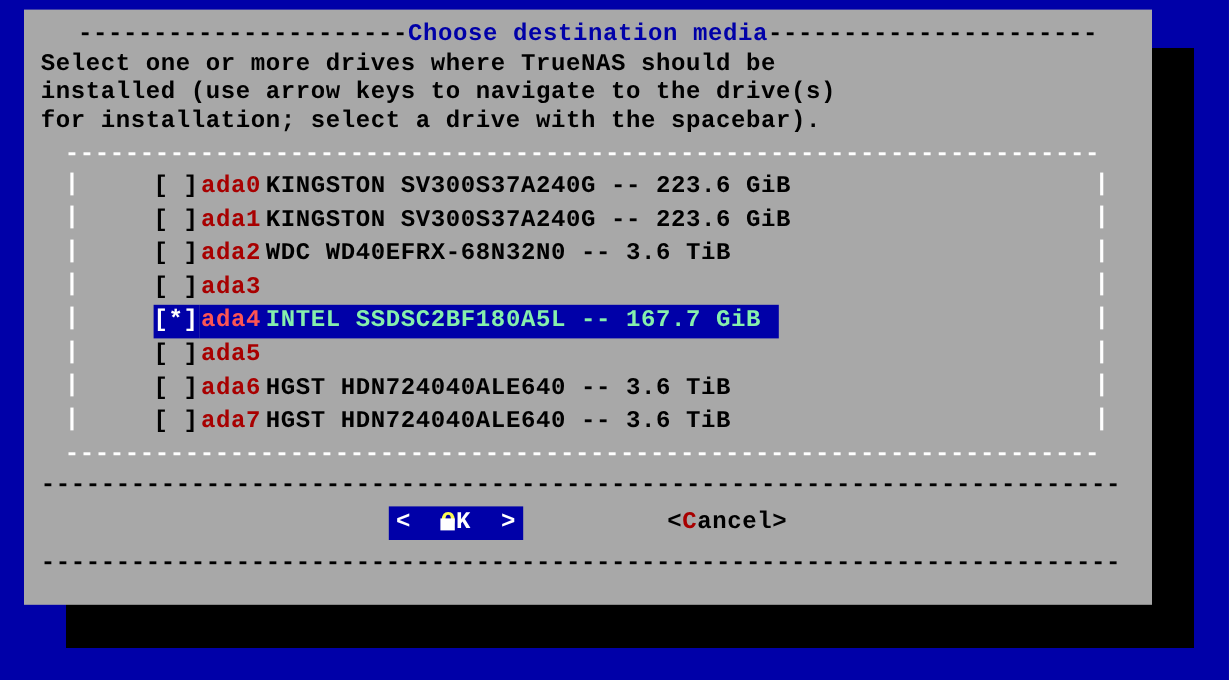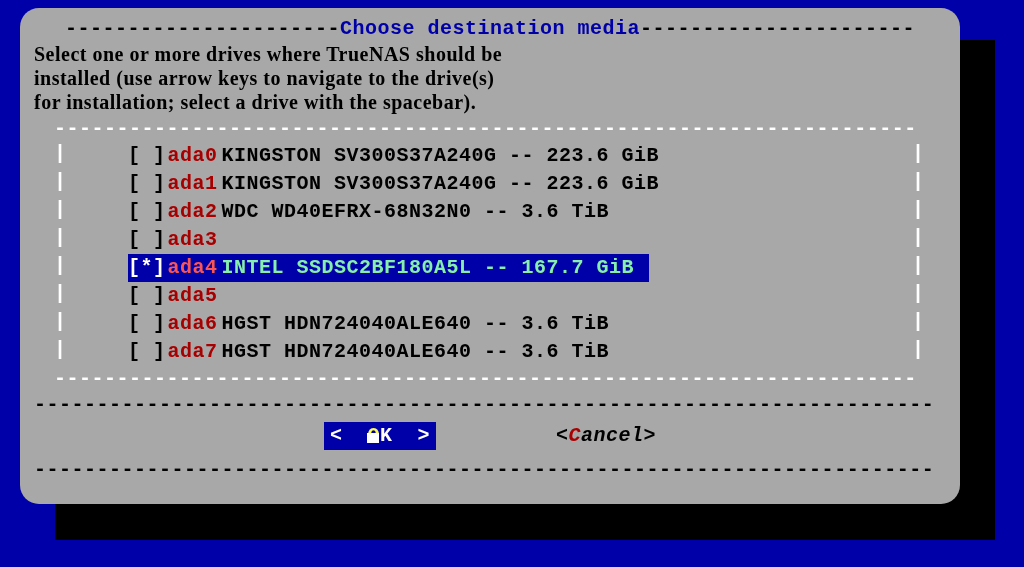--- a/index.html
+++ b/index.html
@@ -24,40 +24,38 @@
   }
   .dialog {
     position: absolute;
     left: 20px;
     top: 8px;
     width: 940px;
     background: #a8a8a8;
     padding: 10px 14px 24px 14px;
     box-sizing: border-box;
     color: #000;
-    border-radius: 19px;
   }
   .frame {
     border: none;
     position: relative;
   }
   .title-row {
     color: #000;
     white-space: pre;
     text-align: center;
     line-height: 22px;
   }
   .title-row .title {
     color: #0000a8;
   }
   .instructions {
     white-space: pre;
     line-height: 24px;
     margin: 2px 0 4px 0;
-    font-family: Liberation Serif, serif;
   }
   .inner-frame {
     margin: 2px 20px 0 20px;
   }
   .inner-top, .inner-bottom {
     color: #fff;
     white-space: pre;
     line-height: 22px;
     overflow: hidden;
     width: 100%;
@@ -140,21 +138,20 @@
     content: "";
     position: absolute;
     left: 0;
     bottom: -2px;
     width: 12px;
     height: 10px;
     background: #fff;
   }
   .btn.cancel {
     color: #000;
-    font-style: italic;
   }
   .btn.cancel .hot {
     color: #a80000;
   }
   .bottom-dashes {
     color: #000;
     white-space: pre;
     line-height: 20px;
     overflow: hidden;
     margin-top: 10px;

